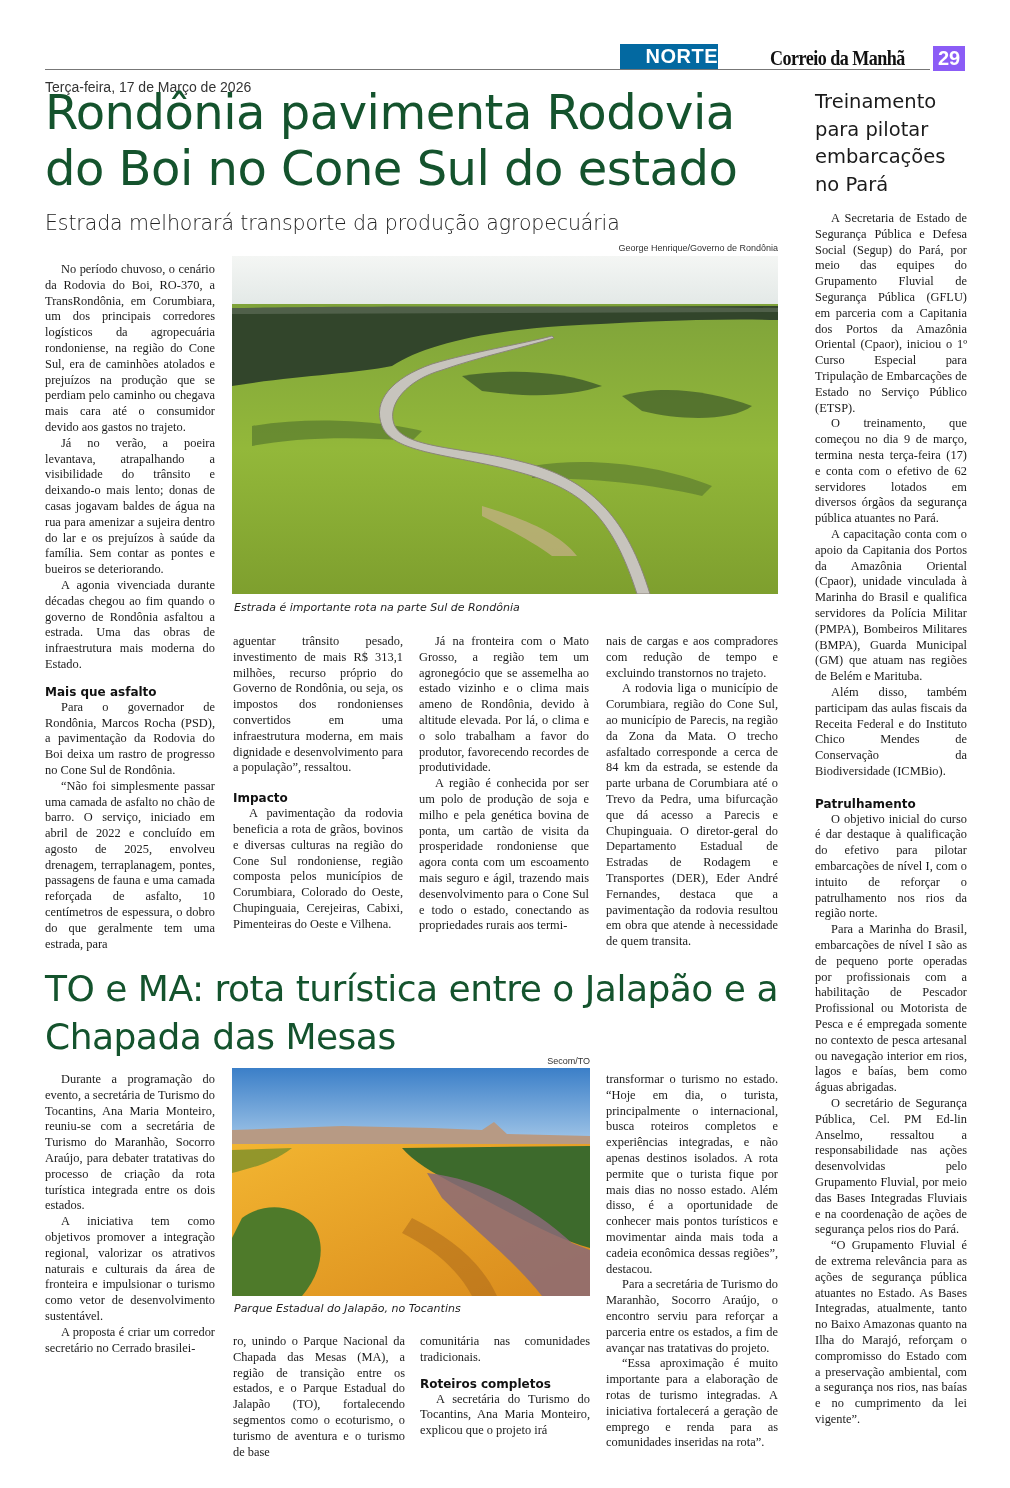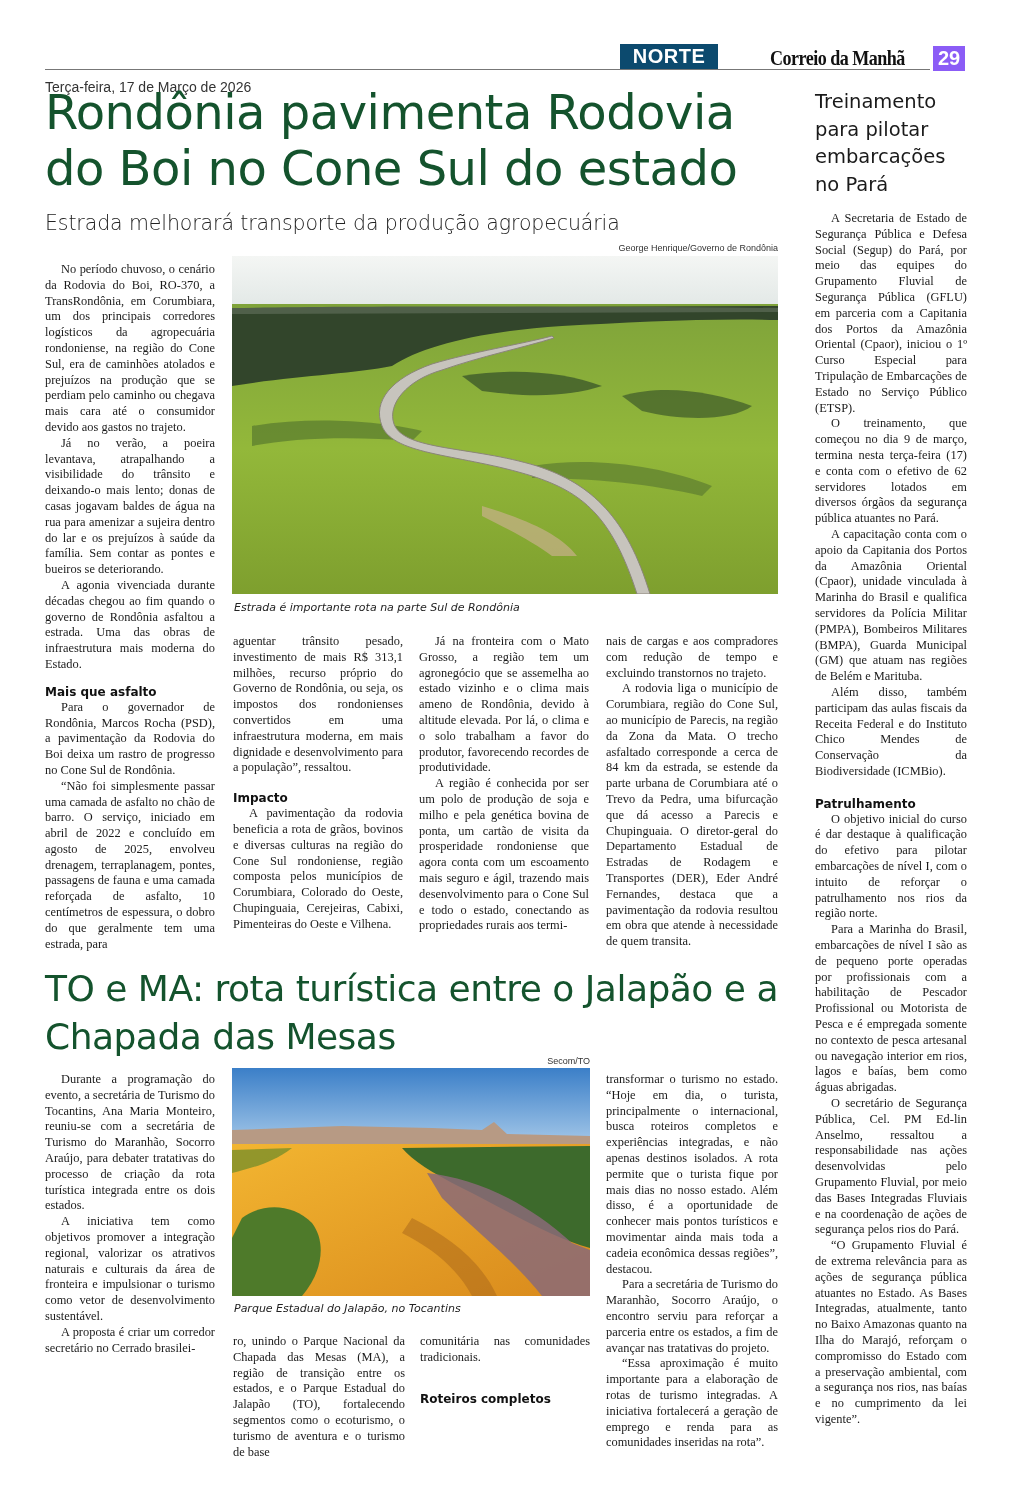--- a/index.html
+++ b/index.html
@@ -1,21 +1,21 @@
 <!DOCTYPE html>
 <html><head>
 <meta charset="utf-8">
 <style>
   * { box-sizing: border-box; margin: 0; padding: 0; }
   html, body { width: 1010px; height: 1488px; background: #fff; overflow: hidden; }
   body { position: relative; color: #1a1a1a; font-family: "DejaVu Serif", serif; }
 
   .header-date { position: absolute; left: 45px; top: 50px; font-family: "Liberation Sans", sans-serif; font-size: 14px; color: #333; margin-top: 29px; }
   .header-rule { position: absolute; left: 45px; top: 69px; width: 885px; height: 1px; background: #777; }
-  .section-tag { position: absolute; left: 620px; top: 44px; width: 98px; height: 25px; background: #0c4a6e; color: #fff; font-family: "Liberation Sans", sans-serif; font-weight: bold; font-size: 20px; text-align: center; line-height: 25px; letter-spacing: .5px; }
+  .section-tag { position: absolute; left: 620px; top: 44px; width: 98px; height: 25px; background: #0369a1; color: #fff; font-family: "Liberation Sans", sans-serif; font-weight: bold; font-size: 20px; text-align: right; line-height: 25px; letter-spacing: .5px; }
   .masthead { position: absolute; left: 770px; top: 46px; font-family: "Liberation Serif", serif; font-weight: bold; font-size: 21px; color: #111; letter-spacing: -.6px; transform: scaleX(.86); transform-origin: left center; }
   .page-num { position: absolute; left: 933px; top: 46px; width: 32px; height: 25px; background: #8b5cf6; color: #fff; font-family: "Liberation Sans", sans-serif; font-weight: bold; font-size: 20px; text-align: center; line-height: 25px; }
 
   .headline { position: absolute; font-family: "DejaVu Sans", sans-serif; font-weight: 500; color: #14532d; letter-spacing: -.5px; }
   .h1 { left: 45px; top: 84px; width: 740px; font-size: 48px; line-height: 56px; }
   .subhead { position: absolute; left: 45px; top: 211px; font-family: "DejaVu Sans", sans-serif; font-weight: 300; font-size: 20.5px; color: #222; letter-spacing: -.1px; }
   .h2 { left: 45px; top: 965px; width: 740px; font-size: 36px; line-height: 48px; }
 
   .credit { position: absolute; font-family: "Liberation Sans", sans-serif; font-size: 9px; color: #333; text-align: right; }
   .caption { position: absolute; font-family: "DejaVu Sans", sans-serif; font-style: italic; font-size: 11px; color: #222; }
@@ -125,21 +125,22 @@
   <p>A iniciativa tem como objetivos promover a integração regional, valorizar os atrativos naturais e culturais da área de fronteira e impulsionar o turismo como vetor de desenvolvimento sustentável.</p>
   <p>A proposta é criar um corredor secretário no Cerrado brasilei-</p>
 </div>
 
 <div class="col" style="left:233px; top:1334px; width:172px;">
   <p style="text-indent:0">ro, unindo o Parque Nacional da Chapada das Mesas (MA), a região de transição entre os estados, e o Parque Estadual do Jalapão (TO), fortalecendo segmentos como o ecoturismo, o turismo de aventura e o turismo de base</p>
 </div>
 
 <div class="col" style="left:420px; top:1334px; width:170px;">
   <p style="text-indent:0">comunitária nas comunidades tradicionais.</p>
-  <h3 style="margin-top:25px">Roteiros completos</h3>
+  <h3 style="margin-top:10px">Roteiros completos</h3>
+  <p>A secretária do Turismo do Tocantins, Ana Maria Monteiro, explicou que o projeto irá</p>
 </div>
 
 <div class="col" style="left:606px; top:1072px; width:172px;">
   <p style="text-indent:0">transformar o turismo no estado. “Hoje em dia, o turista, principalmente o internacional, busca roteiros completos e experiências integradas, e não apenas destinos isolados. A rota permite que o turista fique por mais dias no nosso estado. Além disso, é a oportunidade de conhecer mais pontos turísticos e movimentar ainda mais toda a cadeia econômica dessas regiões”, destacou.</p>
   <p>Para a secretária de Turismo do Maranhão, Socorro Araújo, o encontro serviu para reforçar a parceria entre os estados, a fim de avançar nas tratativas do projeto.</p>
   <p>“Essa aproximação é muito importante para a elaboração de rotas de turismo integradas. A iniciativa fortalecerá a geração de emprego e renda para as comunidades inseridas na rota”.</p>
 </div>
 
 <div class="side-title">Treinamento para pilotar embarcações no Pará</div>
 <div class="col" style="left:815px; top:211px; width:152px;">

